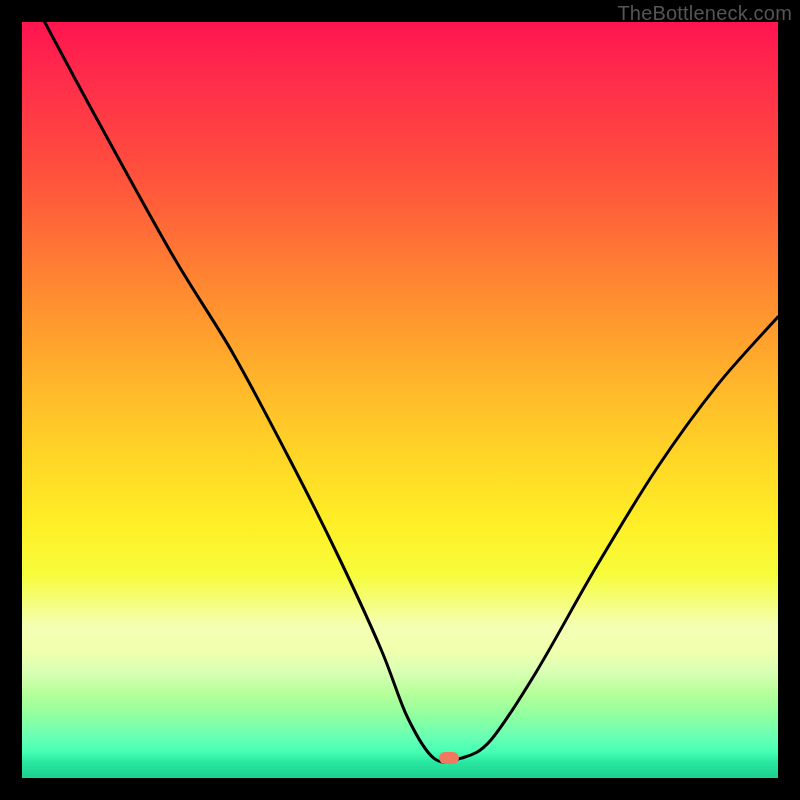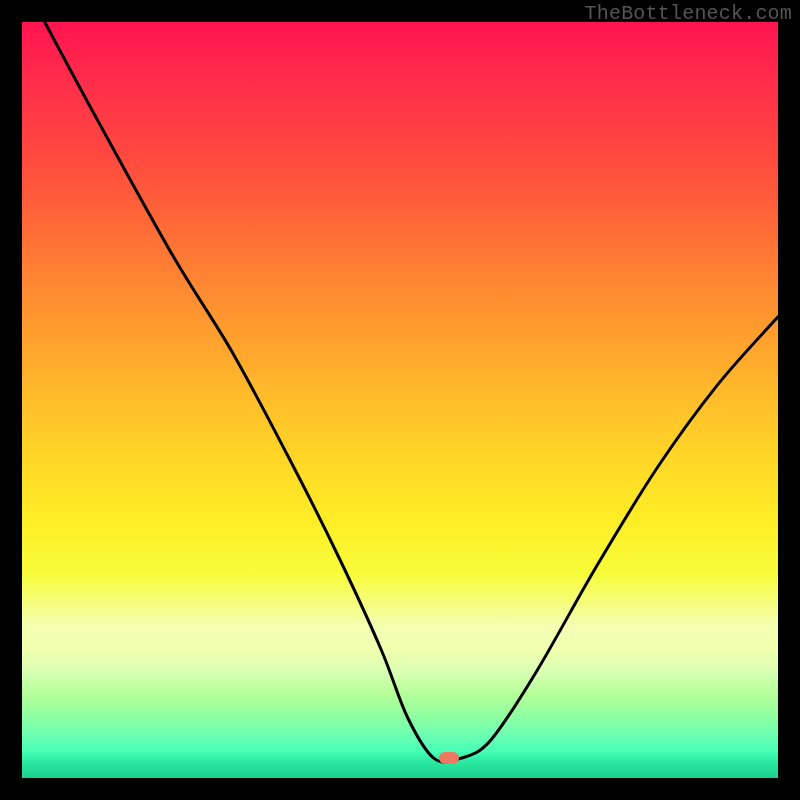--- a/index.html
+++ b/index.html
@@ -9,21 +9,20 @@
     height: 800px;
     background: #000;
     overflow: hidden;
     font-family: Arial, Helvetica, sans-serif;
   }
   .frame {
     position: relative;
     width: 800px;
     height: 800px;
     background: #000;
-    font-family: Liberation Mono, monospace;
   }
   .plot-area {
     position: absolute;
     left: 22px;
     top: 22px;
     width: 756px;
     height: 756px;
     background: linear-gradient(
       to bottom,
       #ff1450 0%,

